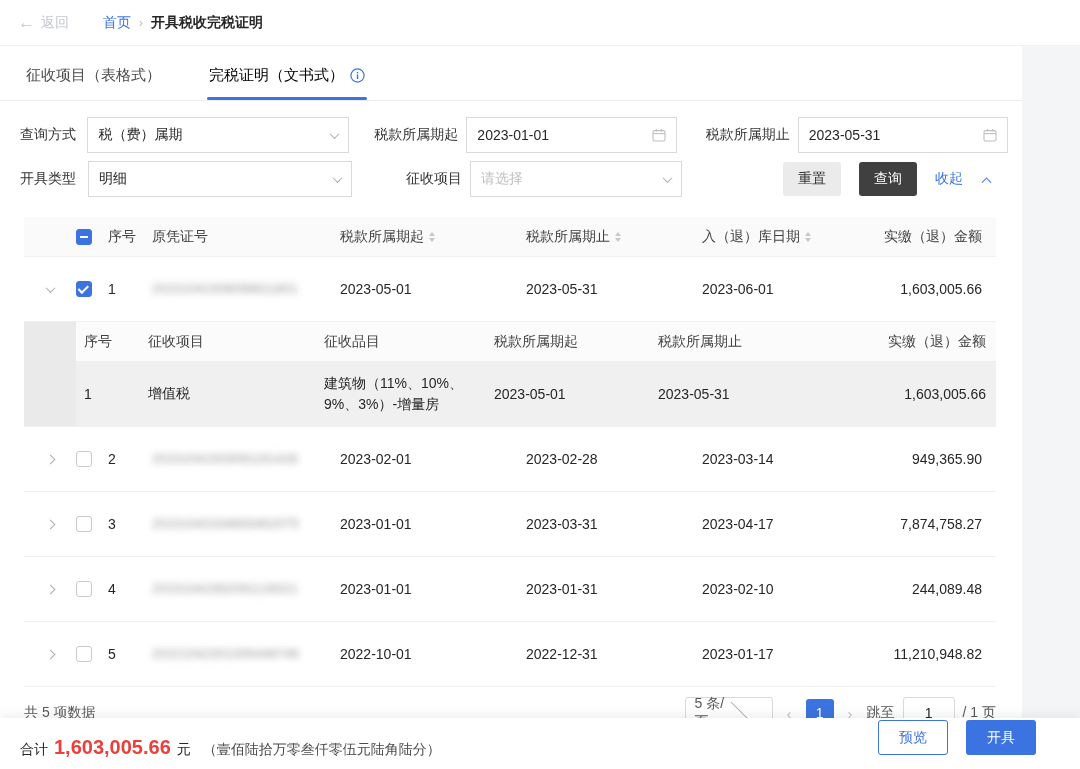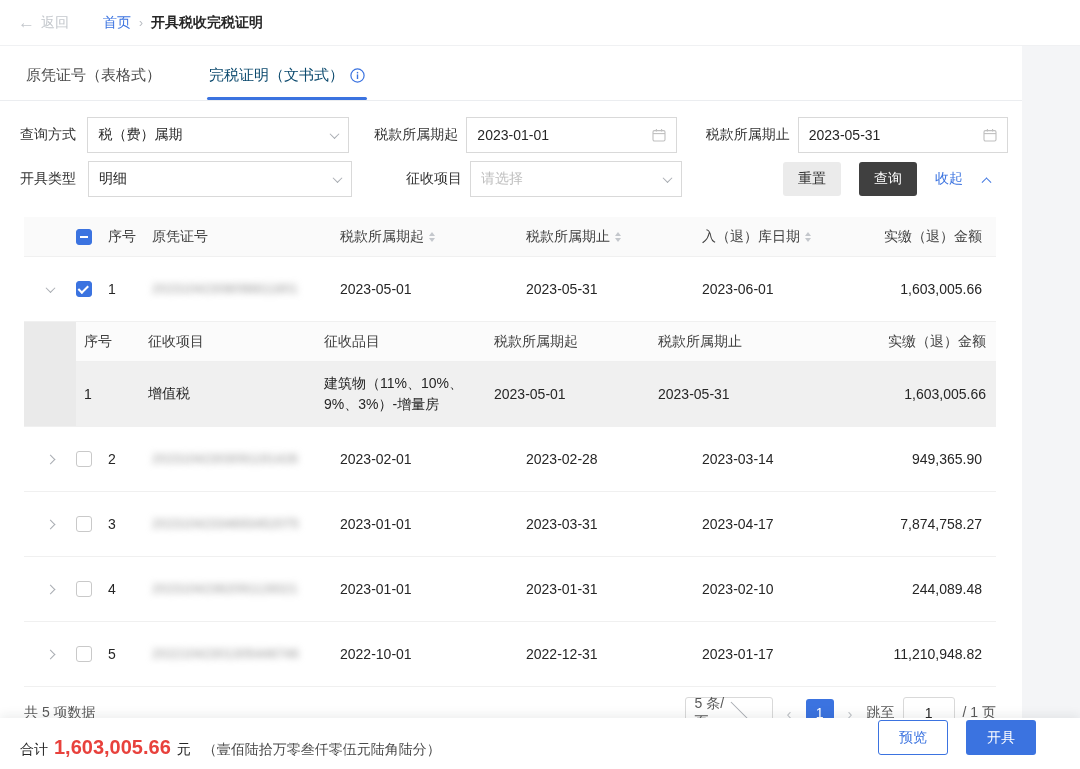--- a/index.html
+++ b/index.html
@@ -17,21 +17,21 @@
   .crumb-cur { color:#262626; font-weight:600; }
 
   
   .card { width:1022px; background:#fff; min-height:723px; }
 
   
   .tabs { display:flex; gap:48px; padding:0 26px; height:55px; align-items:flex-end;
     border-bottom:1px solid #ebedf0; }
   .tab { padding-bottom:15px; font-size:15px; color:#4a4a4a; position:relative; cursor:pointer;
     display:flex; align-items:center; gap:6px; }
-  .tab.active { color:#0c4a6e; font-weight:500;align-items:center; }
+  .tab.active { color:#000000; font-weight:500;align-items:center; }
   .tab.active::after { content:''; position:absolute; left:-2px; right:-2px; bottom:0;
     height:3px; background:#3b73e0; border-radius:2px; }
 
   
   .filters { padding:16px 14px 10px 20px; display:flex; flex-direction:column; gap:8px; }
   .frow { display:flex; align-items:center; }
   .flabel { color:#333; white-space:nowrap; }
   .lab1 { width:60px; }
   .lab2 { width:88px; text-align:right; margin-left:22px; }
   .lab3 { width:88px; text-align:right; margin-left:26px; }
@@ -129,21 +129,21 @@
     <span class="crumb-home">首页</span>
     <span class="crumb-sep">›</span>
     <span class="crumb-cur">开具税收完税证明</span>
   </div>
 </div>
 
 <div class="card">
 
   <div class="tabs">
     <div class="tab">
-      <span>原凭证号（表格式）</span>
+      <span>征收项目（表格式）</span>
     </div>
     <div class="tab active">
       <span>完税证明（文书式）</span>
       <span class="info-icon">
         <svg width="15" height="15" viewBox="0 0 15 15">
             <circle cx="7.5" cy="7.5" r="6.6" fill="none" stroke="#3b73e0" stroke-width="1.2"></circle>
             <rect x="6.8" y="6.4" width="1.4" height="4.6" fill="#3b73e0"></rect>
             <rect x="6.8" y="3.9" width="1.4" height="1.5" fill="#3b73e0"></rect>
           </svg>
       </span>

